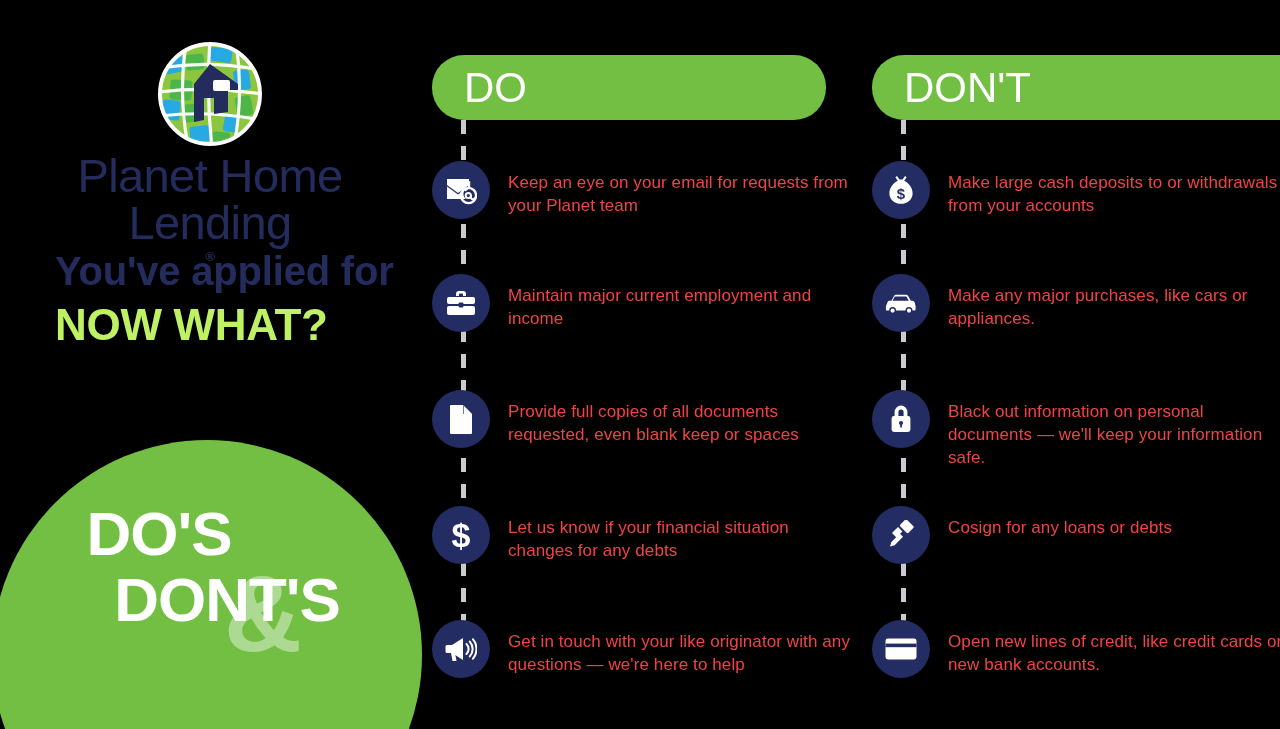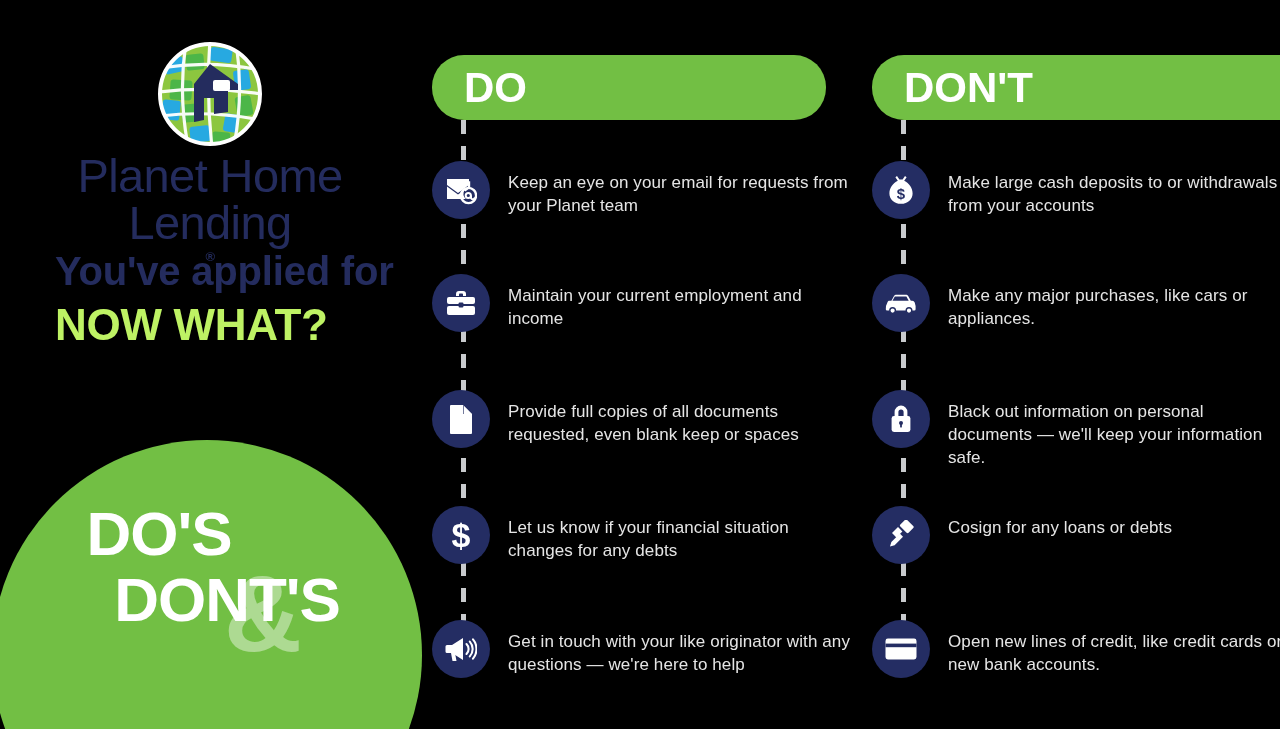--- a/index.html
+++ b/index.html
@@ -63,39 +63,39 @@
   .col-dont{left:872px;width:420px;}
 
   .col-header{
     position:absolute;top:55px;height:65px;background:#72BF44;
     border-radius:32px;display:flex;align-items:center;
     box-sizing:border-box;padding-left:32px;
   }
   .col-do .col-header{left:0;width:394px;}
   .col-dont .col-header{left:0;width:420px;border-top-right-radius:0;border-bottom-right-radius:0;}
   .col-header-label{
-    color:#ffffff;font-size:42px;font-weight:bold;letter-spacing:0px;line-height:1;
+    color:#ffffff;font-size:42px;font-weight:normal;letter-spacing:0px;line-height:1;
   }
 
   
   .dash-line{
     position:absolute;left:29px;top:120px;width:5px;height:545px;
     background-image:linear-gradient(to bottom,#C9CBCE 0,#C9CBCE 14px,rgba(0,0,0,0) 14px,rgba(0,0,0,0) 26px);
     background-size:5px 26px;background-repeat:repeat-y;
   }
 
   .item{position:absolute;left:0;width:420px;display:flex;align-items:flex-start;}
   .bullet{
     width:58px;height:58px;border-radius:50%;background:#242D63;
     flex:0 0 58px;display:flex;align-items:center;justify-content:center;
     position:relative;z-index:2;
   }
   .bullet svg{display:block;}
   .item-text{
-    margin-left:18px;color:#e5e5e5;font-size:17px;line-height:23px;
+    margin-left:18px;color:#ef4444;font-size:17px;line-height:23px;
     padding-top:10px;font-weight:400;letter-spacing:0.1px;
   }
   .col-do .item-text{width:345px;}
   .col-dont .item-text{width:350px;}
 </style>
 </head>
 <body>
 
 <div class="stage">
 
@@ -180,21 +180,21 @@
 
     <div class="item" style="top:274px">
       <div class="bullet">
         <svg width="32" height="28" viewBox="0 0 32 28">
           <path d="M11 7 v-2 a3 3 0 0 1 3 -3 h4 a3 3 0 0 1 3 3 v2 h-3 v-1.6 a0.8 0.8 0 0 0 -0.8 -0.8 h-2.4 a0.8 0.8 0 0 0 -0.8 0.8 v1.6 z" fill="#ffffff"></path>
           <rect x="2" y="8" width="28" height="7" rx="2" fill="#ffffff"></rect>
           <rect x="2" y="17" width="28" height="9" rx="2" fill="#ffffff"></rect>
           <rect x="13.6" y="13.5" width="4.8" height="5" rx="1" fill="#242D63"></rect>
         </svg>
       </div>
-      <div class="item-text">Maintain your current employment and income</div>
+      <div class="item-text">Maintain major current employment and income</div>
     </div>
 
     <div class="item" style="top:390px">
       <div class="bullet">
         <svg width="26" height="32" viewBox="0 0 26 32">
           <path d="M3 2 h12 l9 9 v19 a1 1 0 0 1 -1 1 h-20 a1 1 0 0 1 -1 -1 v-27 a1 1 0 0 1 1 -1 z" fill="#ffffff"></path>
           <path d="M15 2 l9 9 h-9 z" fill="#242D63"></path>
           <path d="M15.6 2.6 v8.4 h8.4" fill="#ffffff"></path>
         </svg>
       </div>

